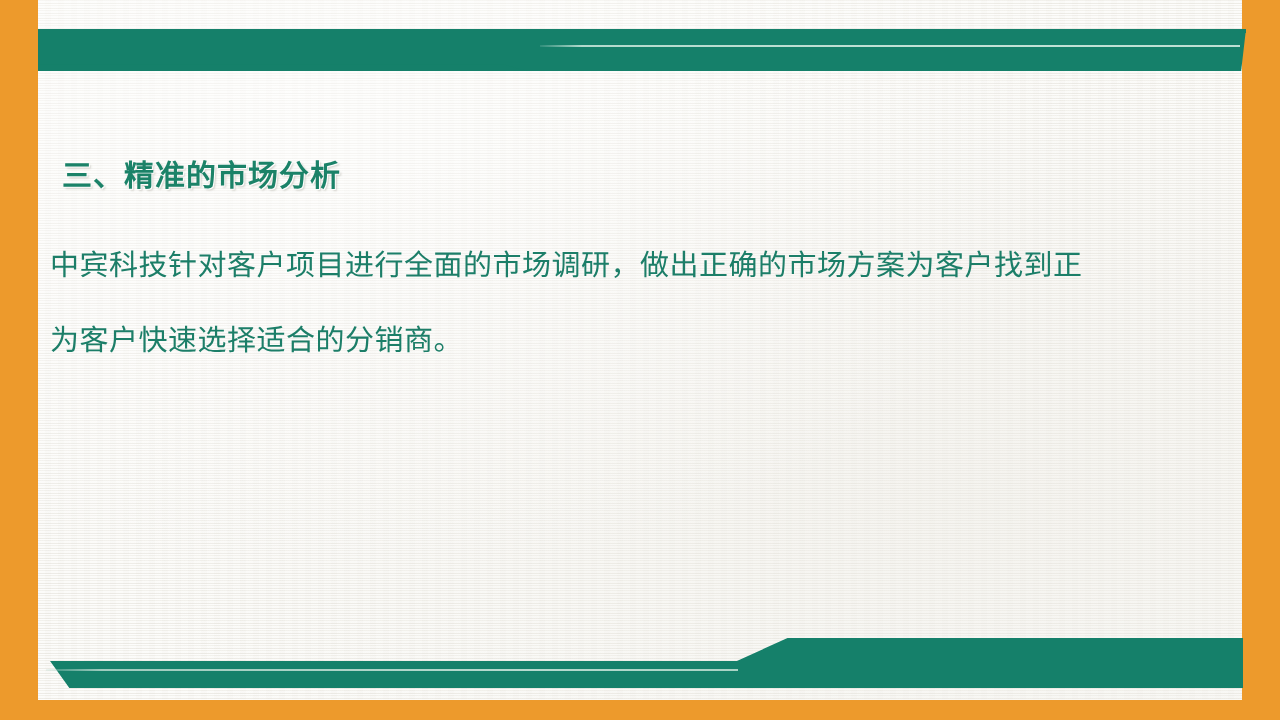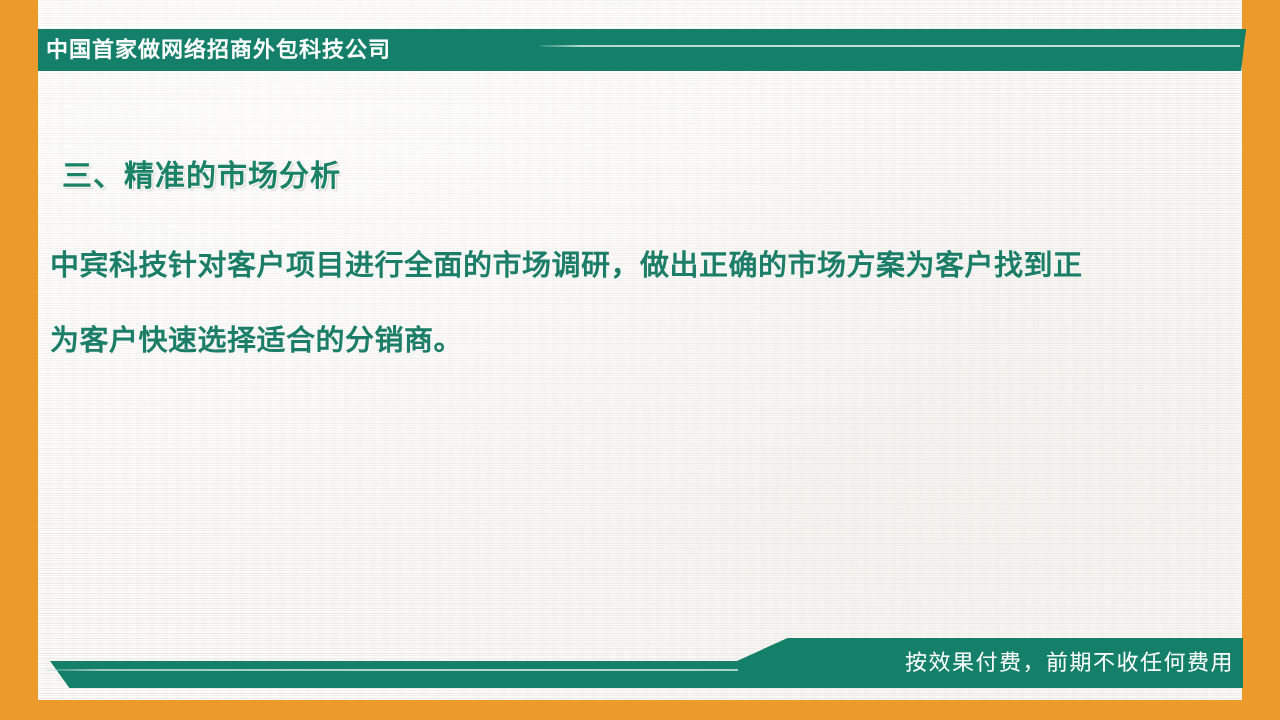--- a/index.html
+++ b/index.html
@@ -141,21 +141,20 @@
     left: 50px;
     top: 228px;
     width: 1135px;
     font-family: "Liberation Serif", "DejaVu Serif", serif;
     font-size: 29px;
     line-height: 75px;
     color: var(--body-teal);
     letter-spacing: 0.5px;
     text-align: justify;
     text-justify: inter-ideograph;
-    font-weight: bold;
   }
   #body-copy .ln {
     display: block;
     white-space: nowrap;
   }
 
   
   #footer-banner {
     position: absolute;
     left: 38px;
@@ -196,26 +195,24 @@
 </head>
 <body>
 
 <div id="slide">
 
   <div id="paper"></div>
 
   <div id="header-banner"></div>
   <div id="header-banner-body"></div>
   <div id="header-hairline"></div>
-  <div id="header-title">中国首家做网络招商外包科技公司</div>
 
   <div id="section-heading">三、精准的市场分析</div>
 
   <div id="body-copy">
     <span class="ln">中宾科技针对客户项目进行全面的市场调研，做出正确的市场方案为客户找到正</span>
     <span class="ln">为客户快速选择适合的分销商。</span>
   </div>
 
   <div id="footer-banner"></div>
   <div id="footer-hairline"></div>
-  <div id="footer-text">按效果付费，前期不收任何费用</div>
 
 </div>
 
 </body></html>

